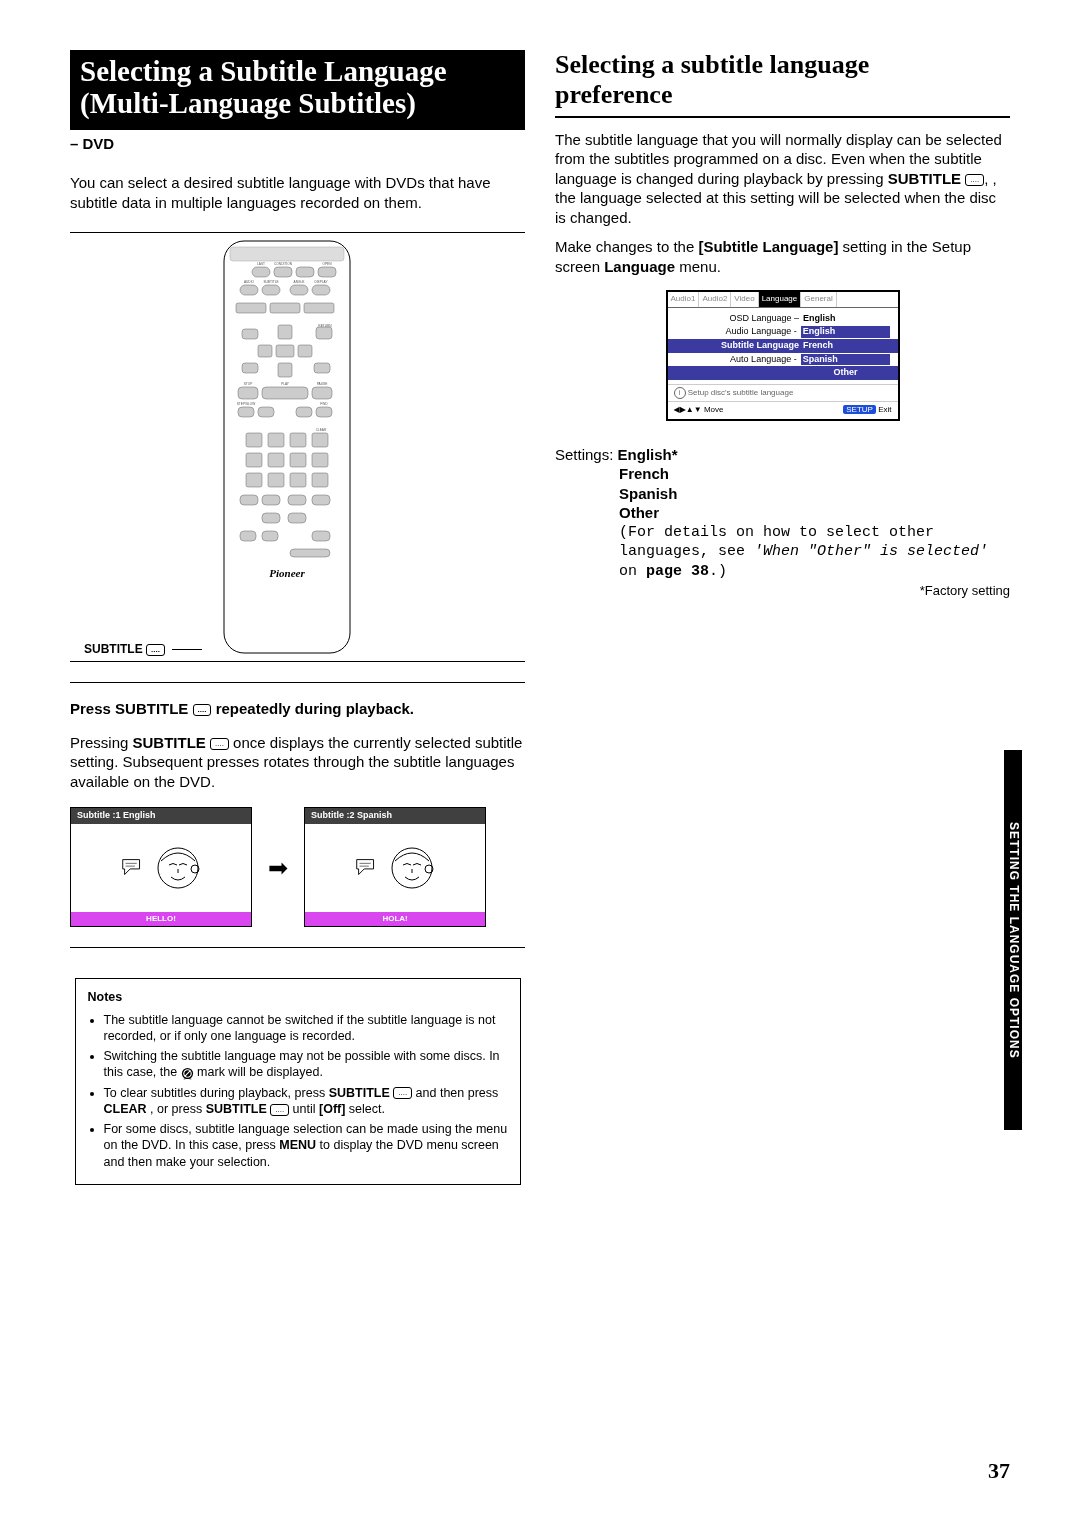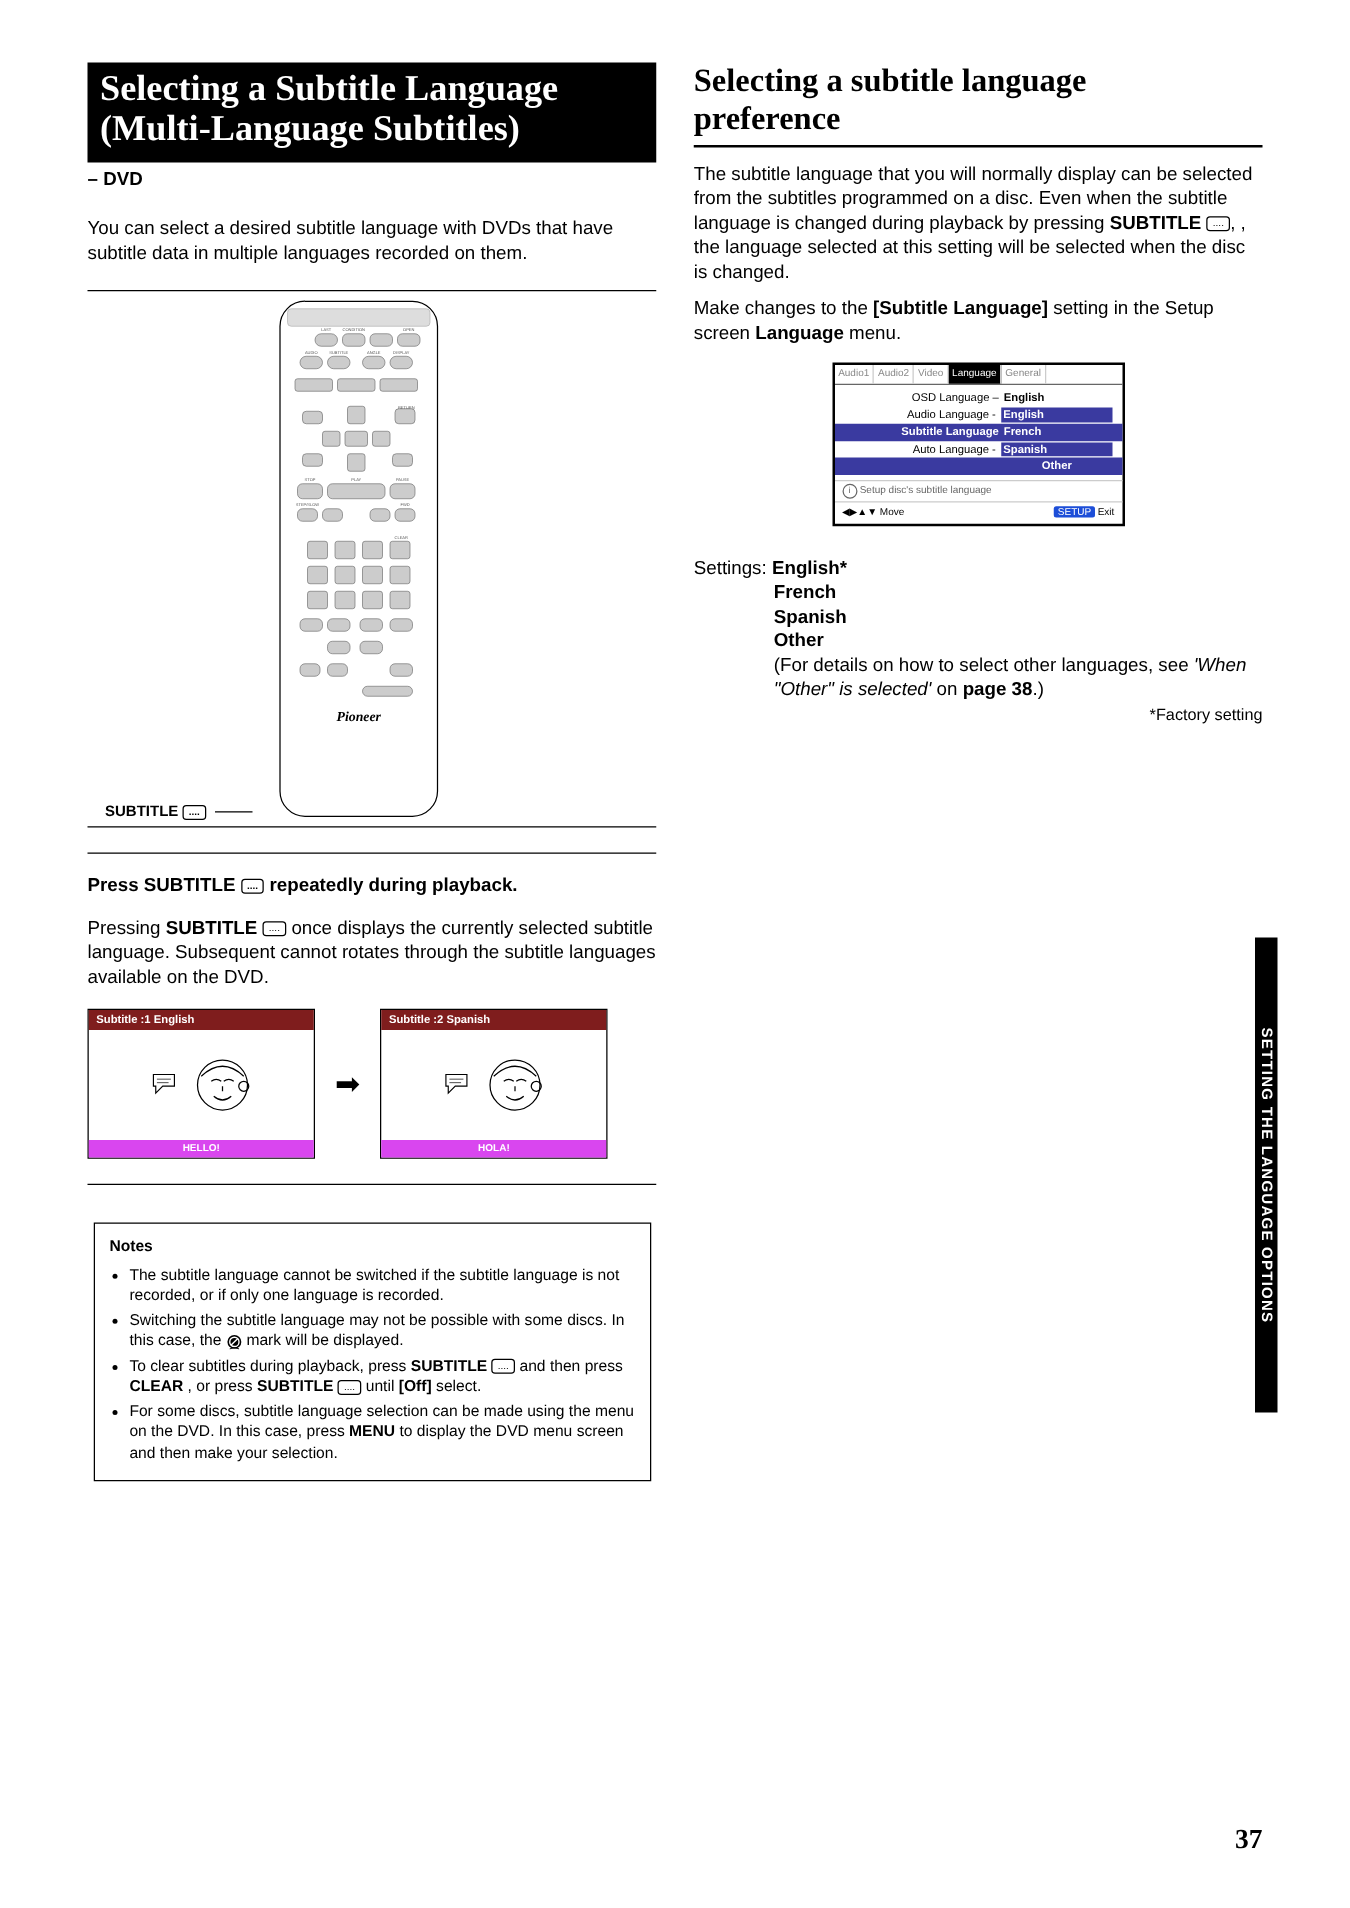--- a/index.html
+++ b/index.html
@@ -89,21 +89,21 @@
     gap: 16px;
     margin-bottom: 30px;
     border-bottom: 0.5px solid #000;
     padding-bottom: 20px;
   }
   .osd-box {
     width: 180px;
     border: 0.5px solid #000;
   }
   .osd-header {
-    background: #7f1d1d;
+    background: #404040;
     color: #fff;
     font-size: 9px;
     font-weight: bold;
     padding: 2px 6px;
   }
   .osd-body {
     height: 88px;
     display: flex;
     flex-direction: column;
     align-items: center;
@@ -226,20 +226,21 @@
     display: block;
   }
   .settings-block .opt.first {
     display: inline;
     margin-left: 0;
   }
   .details {
     font-size: 15px;
     margin-left: 64px;
     margin-top: 0px;
+    font-family: Liberation Mono, monospace;
   }
   .factory {
     font-size: 13px;
     text-align: right;
     margin-top: 2px;
   }
   .sidebar-tab {
     position: absolute;
     right: 58px;
     top: 750px;
@@ -382,21 +383,21 @@
     <div style="border-top:0.5px solid #000;margin-bottom:16px;"></div>
 
     <div class="step">
       <span>Press </span><span>SUBTITLE</span>
       <span class="btn-glyph">....</span>
       <span> repeatedly during playback.</span>
     </div>
     <div class="step-body">
       <span>Pressing </span><b>SUBTITLE</b>
       <span class="btn-glyph">....</span>
-      <span> once displays the currently selected subtitle language. Subsequent cannot rotates through the subtitle languages available on the DVD.</span>
+      <span> once displays the currently selected subtitle setting. Subsequent presses rotates through the subtitle languages available on the DVD.</span>
     </div>
 
     <div class="osd-pair">
       <div class="osd-box">
         <div class="osd-header">Subtitle   :1   English</div>
         <div class="osd-body">
           <div style="display:flex;align-items:center;gap:6px;">
             <svg class="speech-svg" viewBox="0 0 30 30">
               <path d="M4 6 h18 v10 h-10 l-6 6 v-6 h-2 z" fill="none" stroke="#000" stroke-width="1"></path>
               <line x1="7" y1="10" x2="19" y2="10" stroke="#000" stroke-width="0.6"></line>

